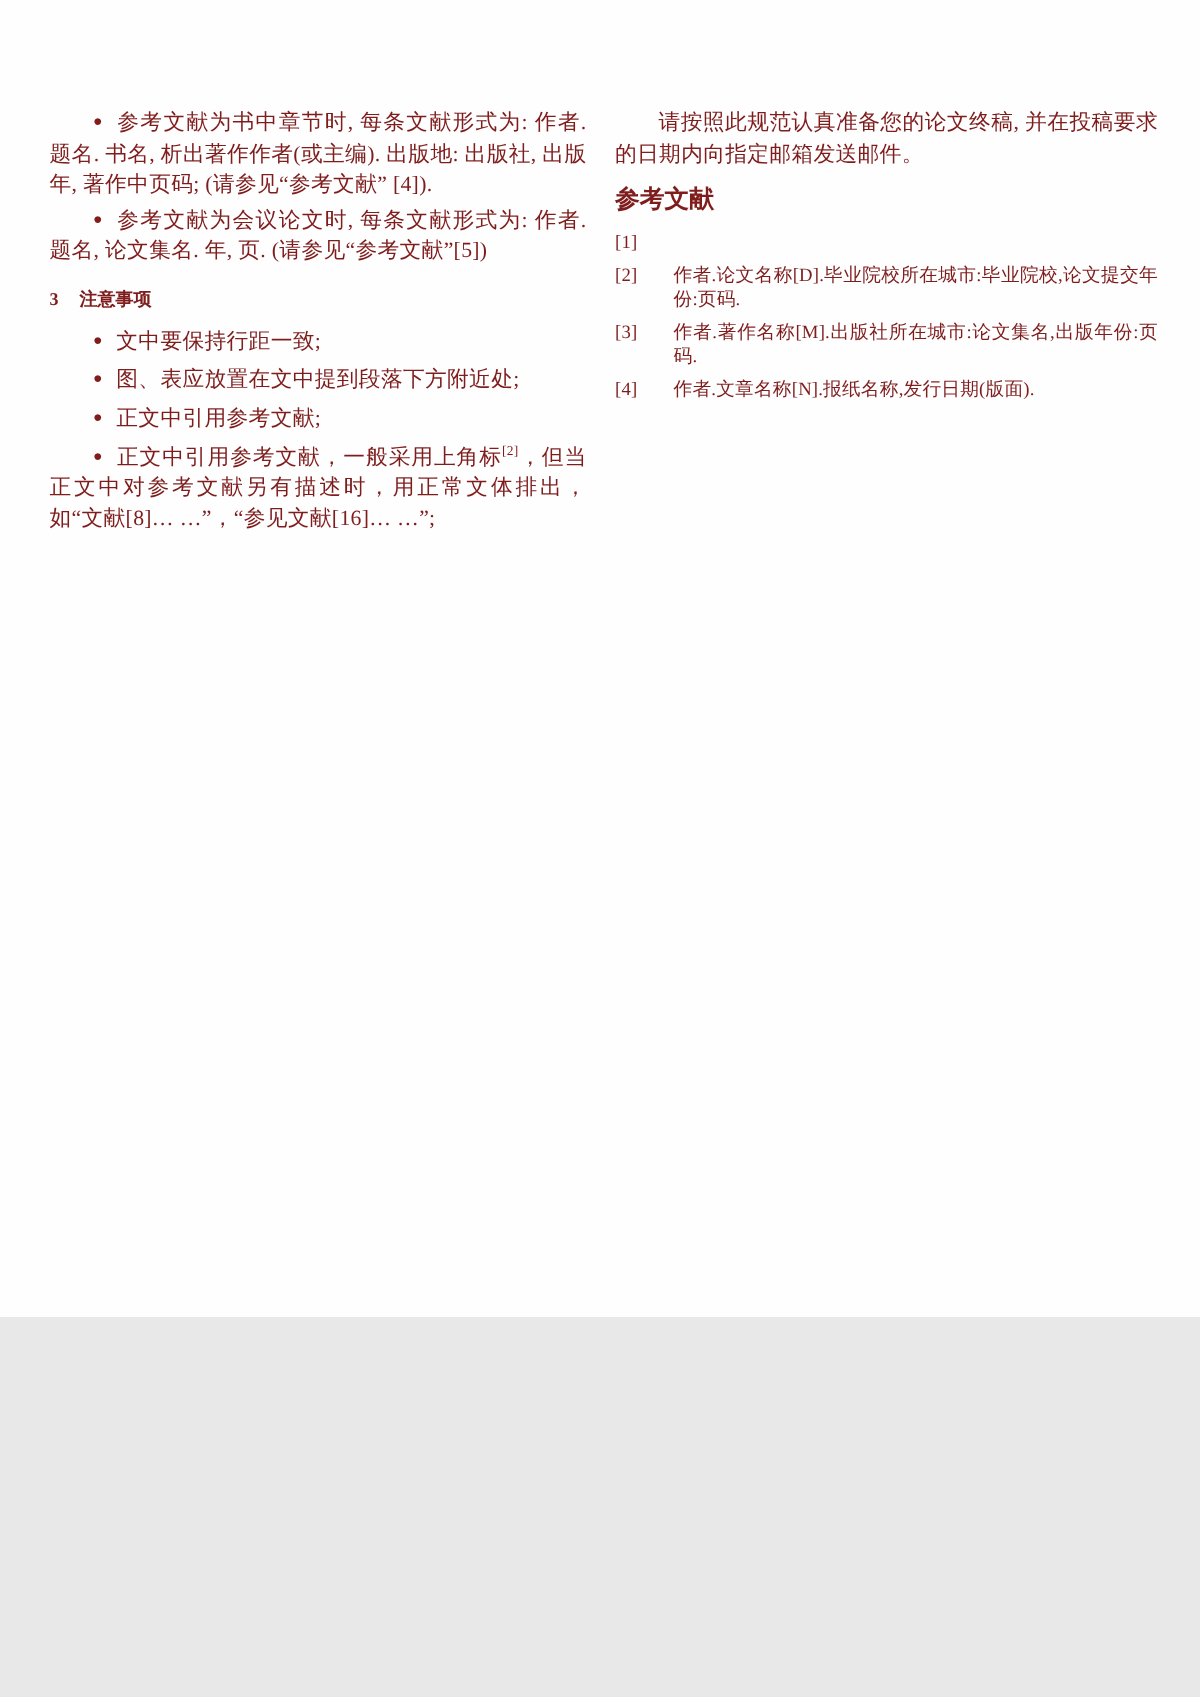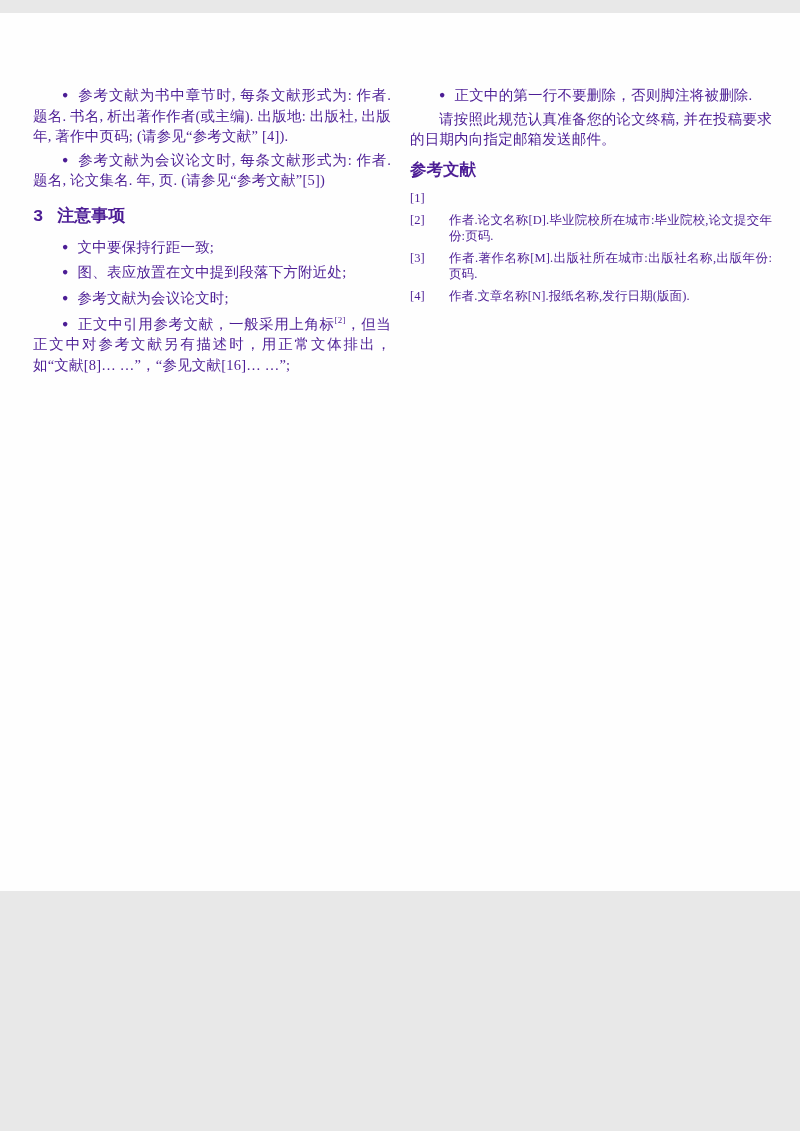--- a/index.html
+++ b/index.html
@@ -4,24 +4,24 @@
 <style>
   html, body {
     margin: 0;
     padding: 0;
     background: #e8e8e8;
   }
   .page {
     position: relative;
     width: 800px;
     height: 878px;
-    margin: 13px auto;
+    margin: 0 auto;
     background: #fefefe;
     font-family: "Liberation Serif", "DejaVu Serif", serif;
-    color: #4c1d95;
+    color: #7f1d1d;
     overflow: hidden;
   }
   .columns {
     display: flex;
     padding: 72px 28px 0 33px;
     gap: 19px;
     box-sizing: border-box;
   }
   .col { box-sizing: border-box; }
   .col-left  { width: 358px; }
@@ -37,24 +37,24 @@
   }
   .bullet-glyph {
     font-size: 10.5px;
     margin-right: 9px;
     position: relative;
     top: -2px;
     display: inline-block;
     text-indent: 0;
   }
   .section-heading {
-    font-size: 17px;
+    font-size: 12px;
     font-weight: bold;
     margin: 13px 0 10px 0;
-    font-family: Liberation Mono, monospace;
+    font-family: Liberation Serif, serif;
   }
   .section-number { margin-right: 14px; }
 
   p.note-para {
     margin: 0 0 5px 0;
     font-size: 14.5px;
     line-height: 1.42;
     text-indent: 2em;
     text-align: justify;
     letter-spacing: 0.2px;
@@ -97,44 +97,43 @@
     <div class="col col-left">
 
       <p class="body-para"><span class="bullet-glyph">●</span><span>参考文献为书中章节时, 每条文献形式为: 作者. 题名. 书名, 析出著作作者(或主编). 出版地: 出版社, 出版年, 著作中页码; (请参见“参考文献” [4]).</span></p>
 
       <p class="body-para"><span class="bullet-glyph">●</span><span>参考文献为会议论文时, 每条文献形式为: 作者. 题名, 论文集名. 年, 页. (请参见“参考文献”[5])</span></p>
 
       <h2 class="section-heading"><span class="section-number">3</span><span>注意事项</span></h2>
 
       <p class="note-para"><span class="bullet-glyph">●</span><span>文中要保持行距一致;</span></p>
       <p class="note-para"><span class="bullet-glyph">●</span><span>图、表应放置在文中提到段落下方附近处;</span></p>
-      <p class="note-para"><span class="bullet-glyph">●</span><span>参考文献为会议论文时;</span></p>
+      <p class="note-para"><span class="bullet-glyph">●</span><span>正文中引用参考文献;</span></p>
 
       <p class="note-para"><span class="bullet-glyph">●</span><span>正文中引用参考文献，一般采用上角标</span><sup class="cite-sup">[2]</sup><span>，但当正文中对参考文献另有描述时，用正常文体排出，如“文献[8]… …”，“参见文献[16]… …”;</span></p>
 
     </div>
 
     <div class="col col-right">
 
-      <p class="body-para"><span class="bullet-glyph">●</span><span>正文中的第一行不要删除，否则脚注将被删除.</span></p>
 
       <p class="body-para"><span>请按照此规范认真准备您的论文终稿, 并在投稿要求的日期内向指定邮箱发送邮件。</span></p>
 
       <h2 class="refs-heading">参考文献</h2>
 
       <div class="ref-row">
         <span class="ref-label">[1]</span>
       </div>
       <div class="ref-row">
         <span class="ref-label">[2]</span>
         <span class="ref-text">作者.论文名称[D].毕业院校所在城市:毕业院校,论文提交年份:页码.</span>
       </div>
       <div class="ref-row">
         <span class="ref-label">[3]</span>
-        <span class="ref-text">作者.著作名称[M].出版社所在城市:出版社名称,出版年份:页码.</span>
+        <span class="ref-text">作者.著作名称[M].出版社所在城市:论文集名,出版年份:页码.</span>
       </div>
       <div class="ref-row">
         <span class="ref-label">[4]</span>
         <span class="ref-text">作者.文章名称[N].报纸名称,发行日期(版面).</span>
       </div>
 
     </div>
   </div>
 </div>
 

